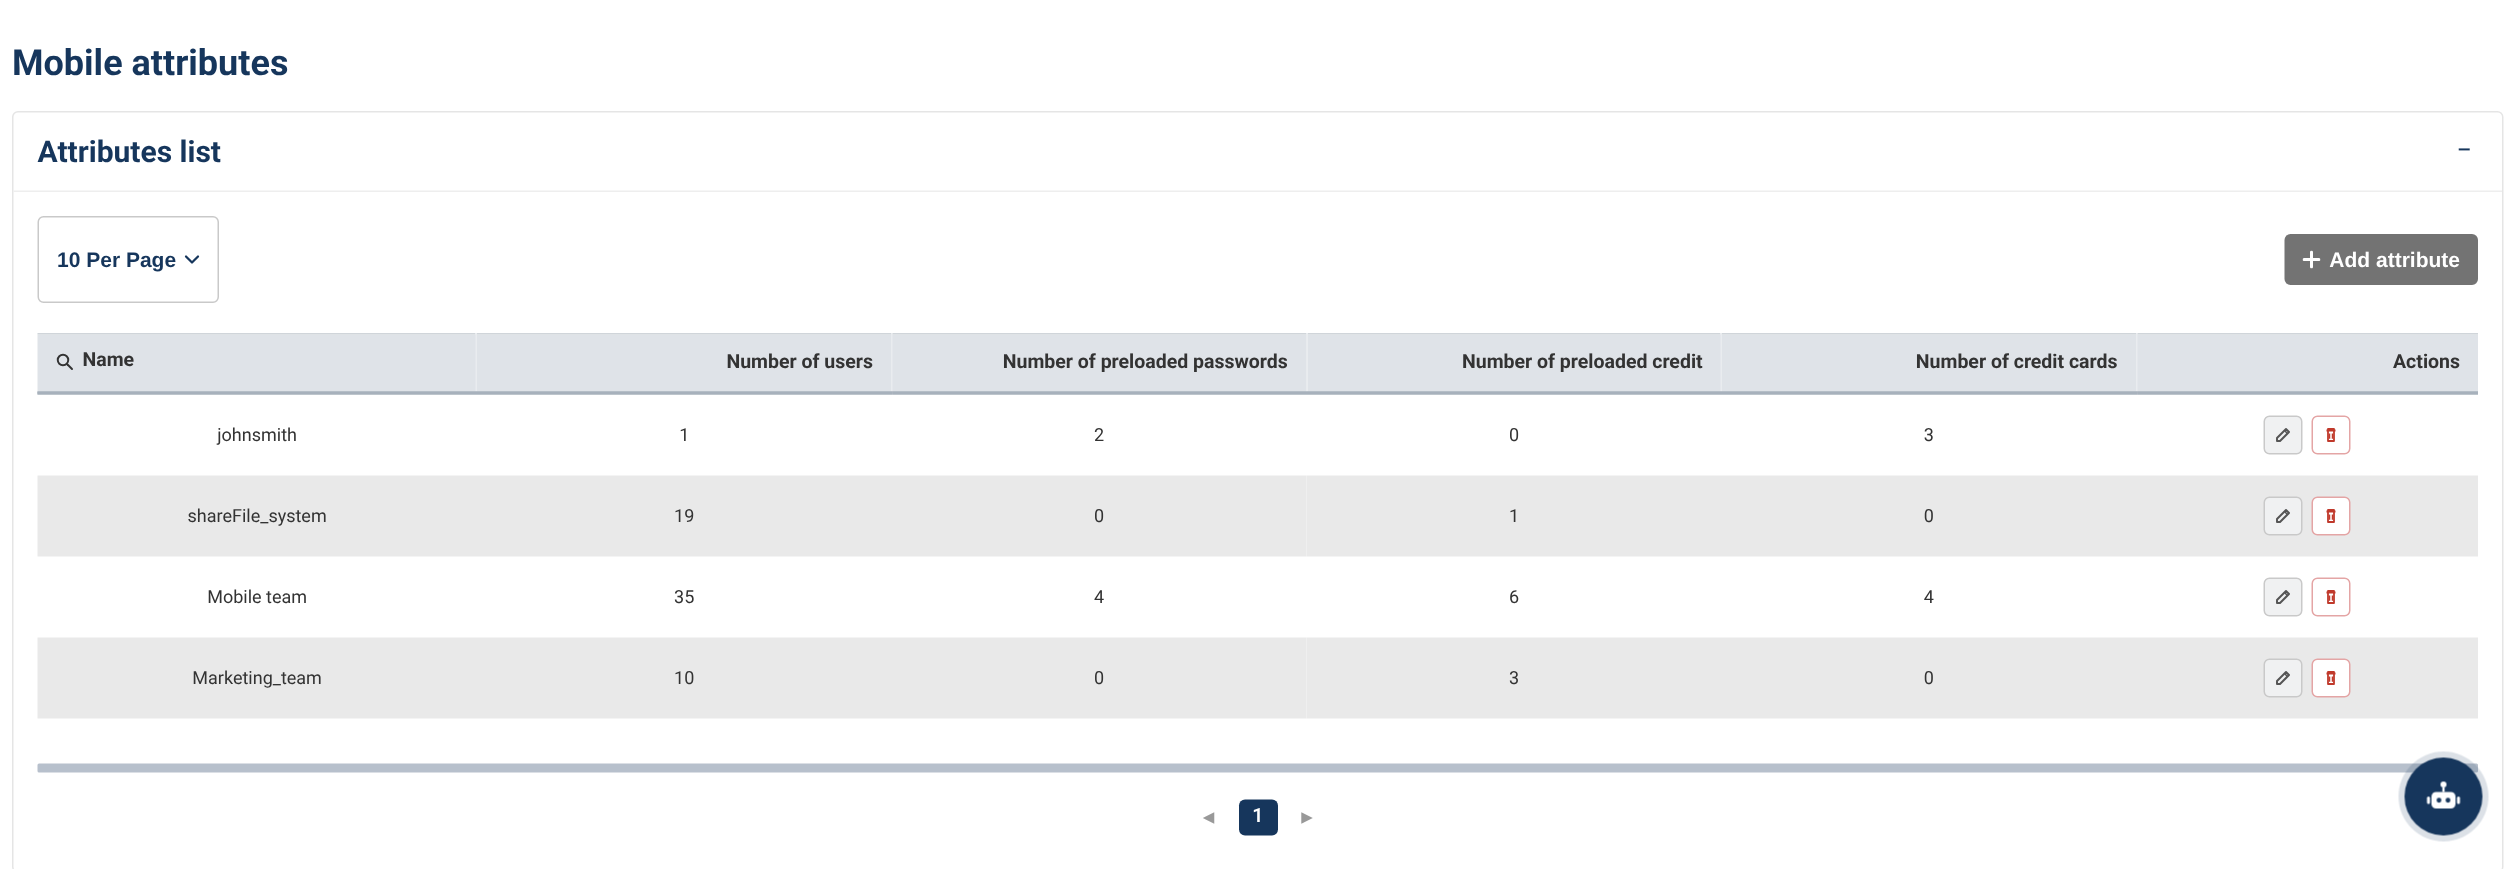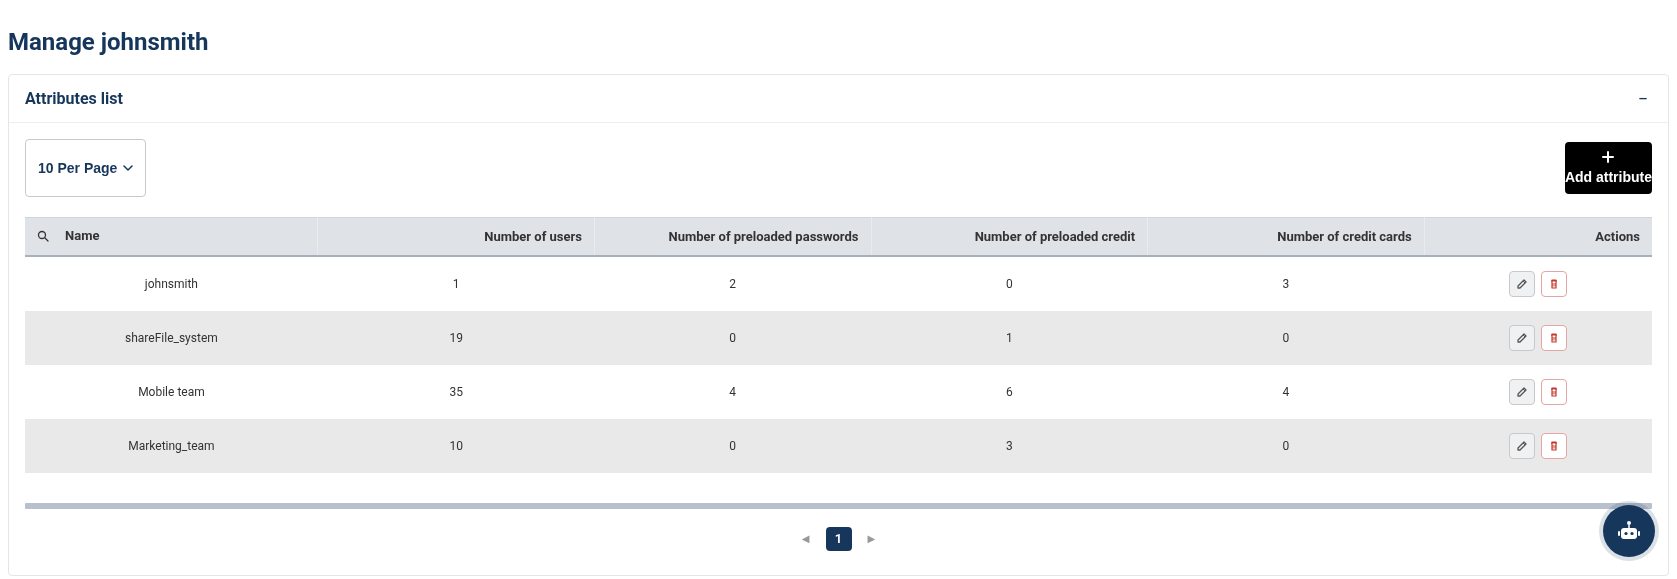--- a/index.html
+++ b/index.html
@@ -24,21 +24,21 @@
     background: #fff;
   }
   .panel-header {
     display: flex;
     justify-content: space-between;
     align-items: center;
     padding: 14px 16px;
     border-bottom: 1px solid #eee;
   }
   .panel-title {
-    font-size: 16px;
+    font-size: 20px;
     font-weight: 700;
     color: #16365C;
   }
   .panel-collapse {
     color: #16365C;
     font-size: 18px;
     line-height: 1;
     cursor: pointer;
     padding: 0 4px;
   }
@@ -61,29 +61,28 @@
     padding: 20px 12px;
     font-size: 14px;
     font-weight: 600;
     color: #16365C;
     cursor: pointer;
   }
   .add-btn {
     display: inline-flex;
     align-items: center;
     gap: 6px;
-    background: #000000;
+    background: #737373;
     color: #fff;
     border: none;
     border-radius: 4px;
-    padding: 9px 0;
+    padding: 9px 12px;
     font-size: 14px;
     font-weight: 600;
     cursor: pointer;
-    flex-direction: column;
   }
   .add-btn svg, .per-page-btn svg { display:block; }
 
   table.data {
     width: 100%;
     border-collapse: collapse;
     border-top: 1px solid #d0d5da;
   }
   table.data thead th {
     background: #dfe3e8;
@@ -91,21 +90,21 @@
     font-size: 13px;
     color: #333;
     padding: 10px 12px;
     border-bottom: 2px solid #a7b1bc;
     text-align: right;
     border-right: 1px solid #e9ecef;
   }
   table.data thead th:last-child { border-right: none; }
   table.data thead th.name-col { text-align: left; }
   table.data thead th.name-col .hdr {
-    display: inline-flex; align-items: center; gap: 16px;
+    display: inline-flex; align-items: center; gap: 6px;
   }
   table.data tbody td {
     padding: 14px 12px;
     text-align: center;
     font-size: 12px;
     color: #333;
   }
   table.data tbody tr:nth-child(even) td {
     background: #e9e9e9;
   }
@@ -184,21 +183,21 @@
   col.c3 { width: 17%; }
   col.c4 { width: 17%; }
   col.c5 { width: 17%; }
   col.c6 { width: 14%; }
 </style>
 </head>
 <body>
 
 <div class="page">
 
-  <h1 class="page-title">Manage johnsmith</h1>
+  <h1 class="page-title">Mobile attributes</h1>
 
   <div class="panel">
     <div class="panel-header">
       <div class="panel-title">Attributes list</div>
       <div class="panel-collapse">−</div>
     </div>
 
     <div class="panel-body">
 
       <div class="controls-row">

